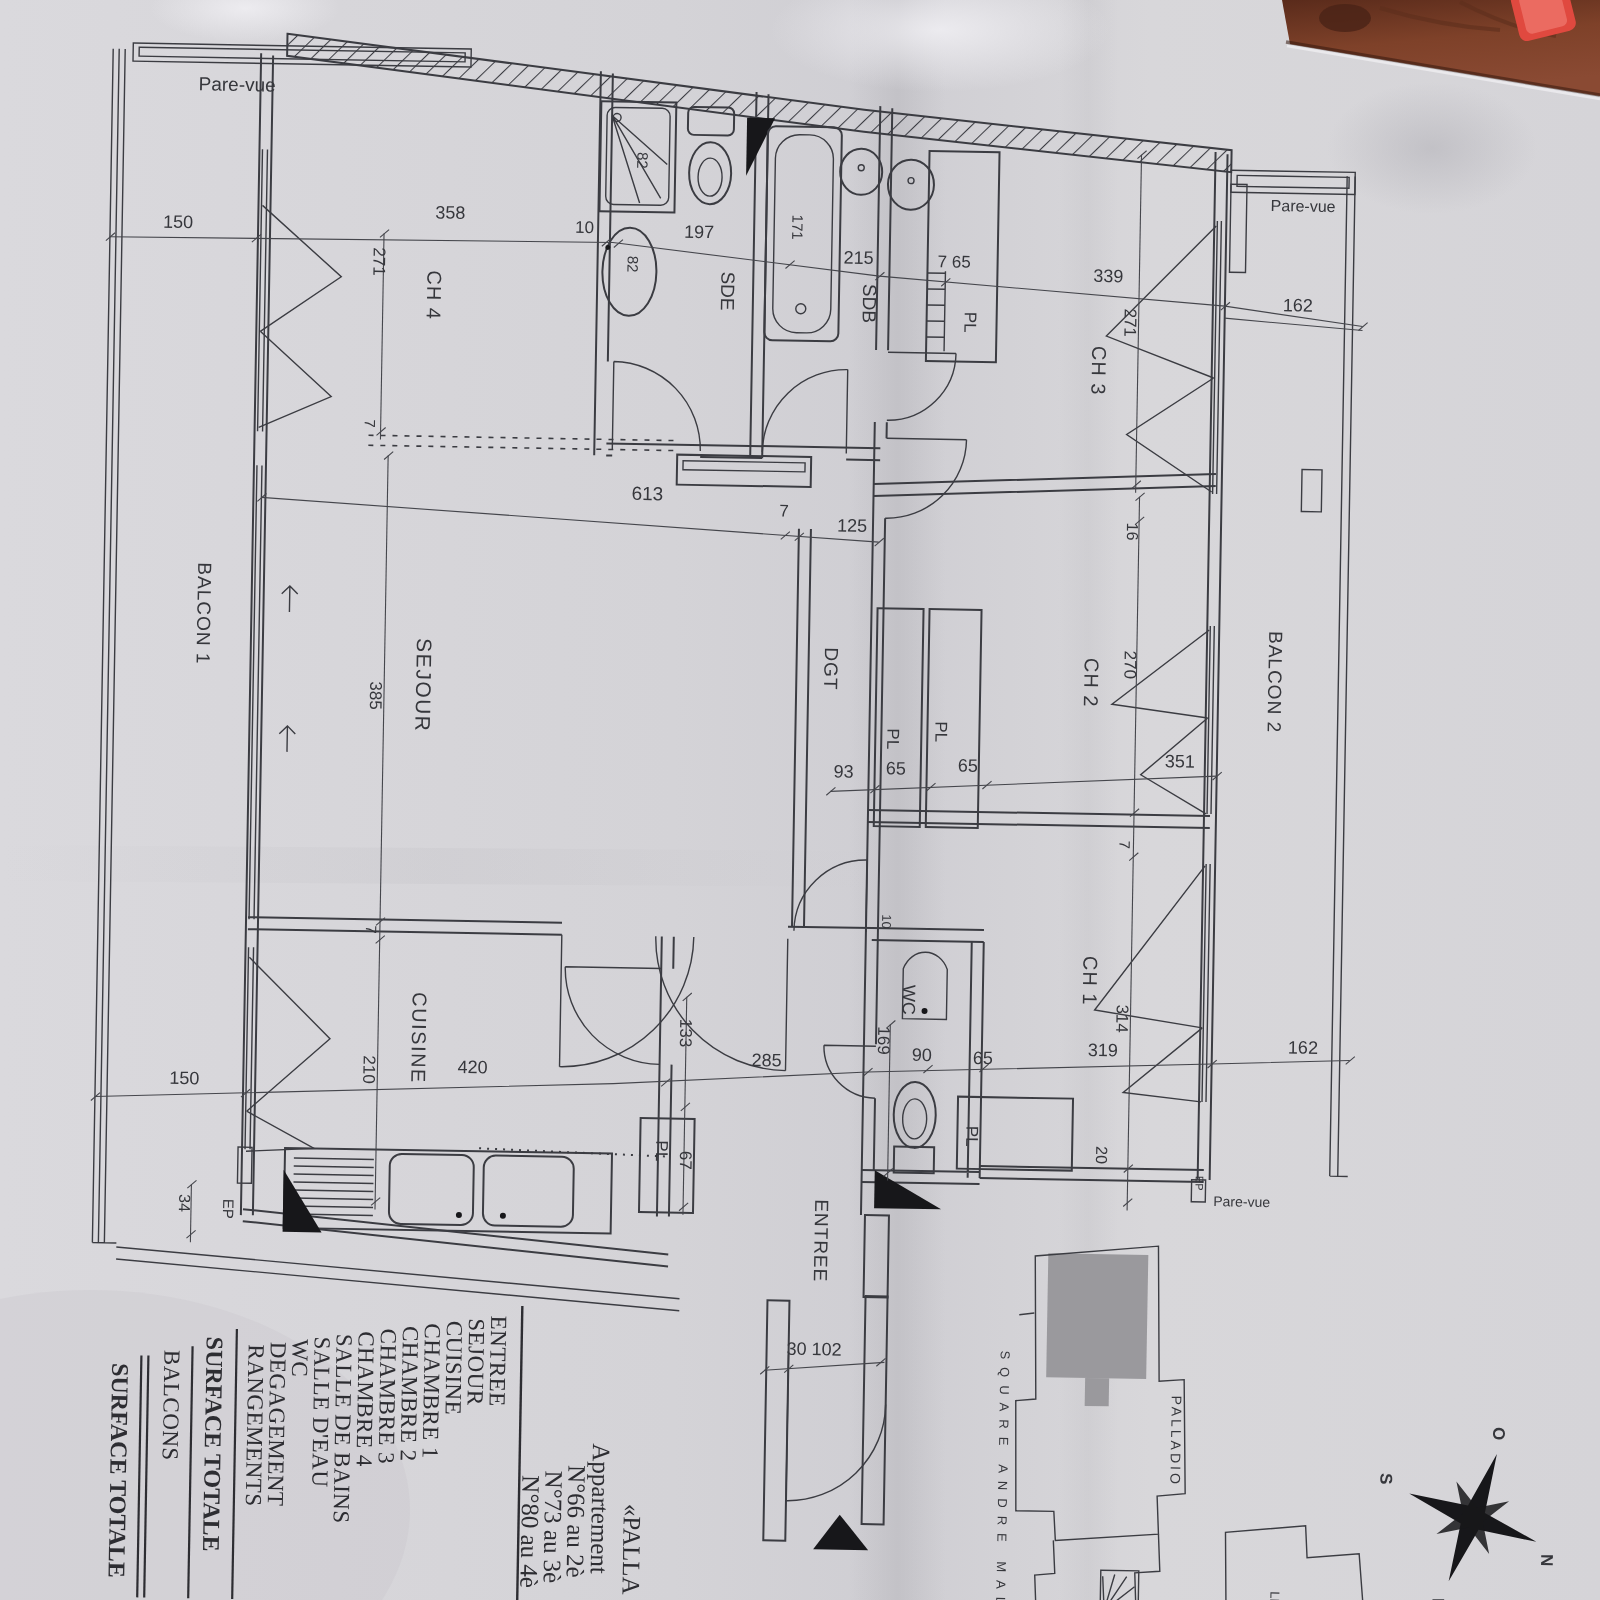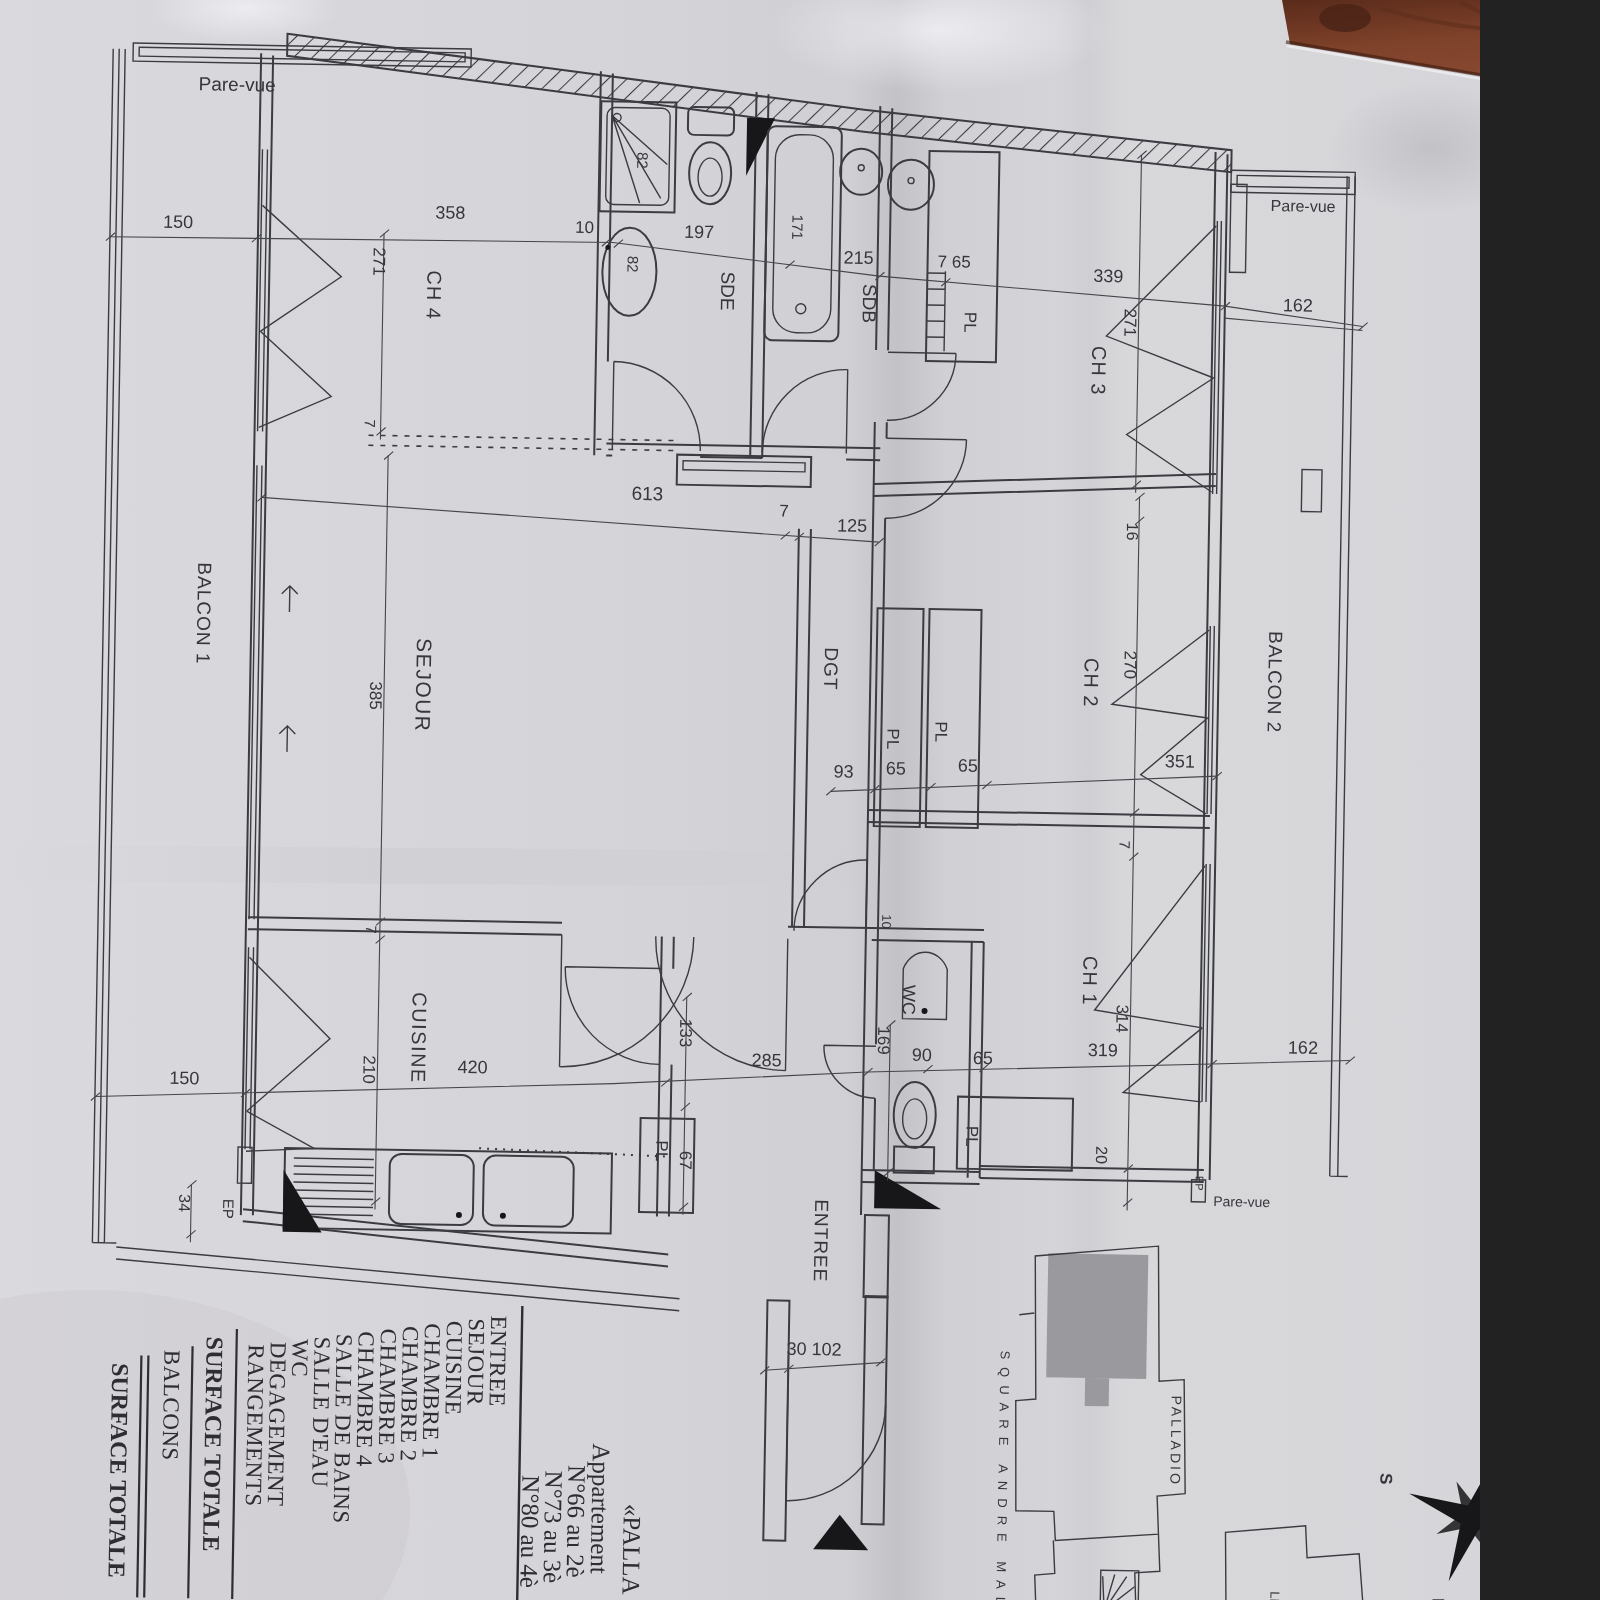--- a/index.html
+++ b/index.html
@@ -1,16 +1,16 @@
 <!DOCTYPE html>
 <html><head>
 <meta charset="utf-8">
 <style>
   html,body{margin:0;padding:0;background:#222;}
-  .page{position:relative;width:1480px;height:1600px;overflow:hidden;background:#d6d5d8;}
+  .page{position:relative;width:1600px;height:1600px;overflow:hidden;background:#d6d5d8;}
   svg{position:absolute;left:0;top:0;}
   text{fill:#36373c;font-family:"Liberation Sans",sans-serif;}
   .w{stroke:#3b3c42;stroke-width:2;fill:none;}
   .w1{stroke:#3b3c42;stroke-width:1.4;fill:none;}
   .dim{stroke:#45464c;stroke-width:1.1;fill:none;}
   .dash{stroke:#3b3c42;stroke-width:1.6;fill:none;stroke-dasharray:5 7;}
   .dots{stroke:#3b3c42;stroke-width:2;fill:none;stroke-dasharray:2 6;}
   .blk{fill:#17171a;stroke:none;}
   .srf{font-family:"Liberation Serif",serif;font-size:23px;fill:#2d2d32;letter-spacing:.5px;}
   .srfb{font-family:"Liberation Serif",serif;font-weight:bold;font-size:24px;fill:#2d2d32;}

